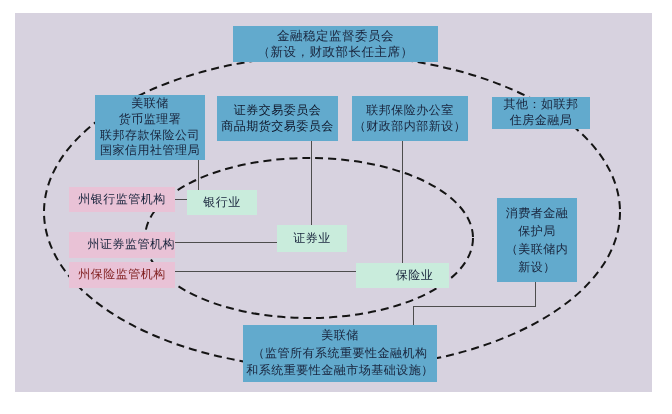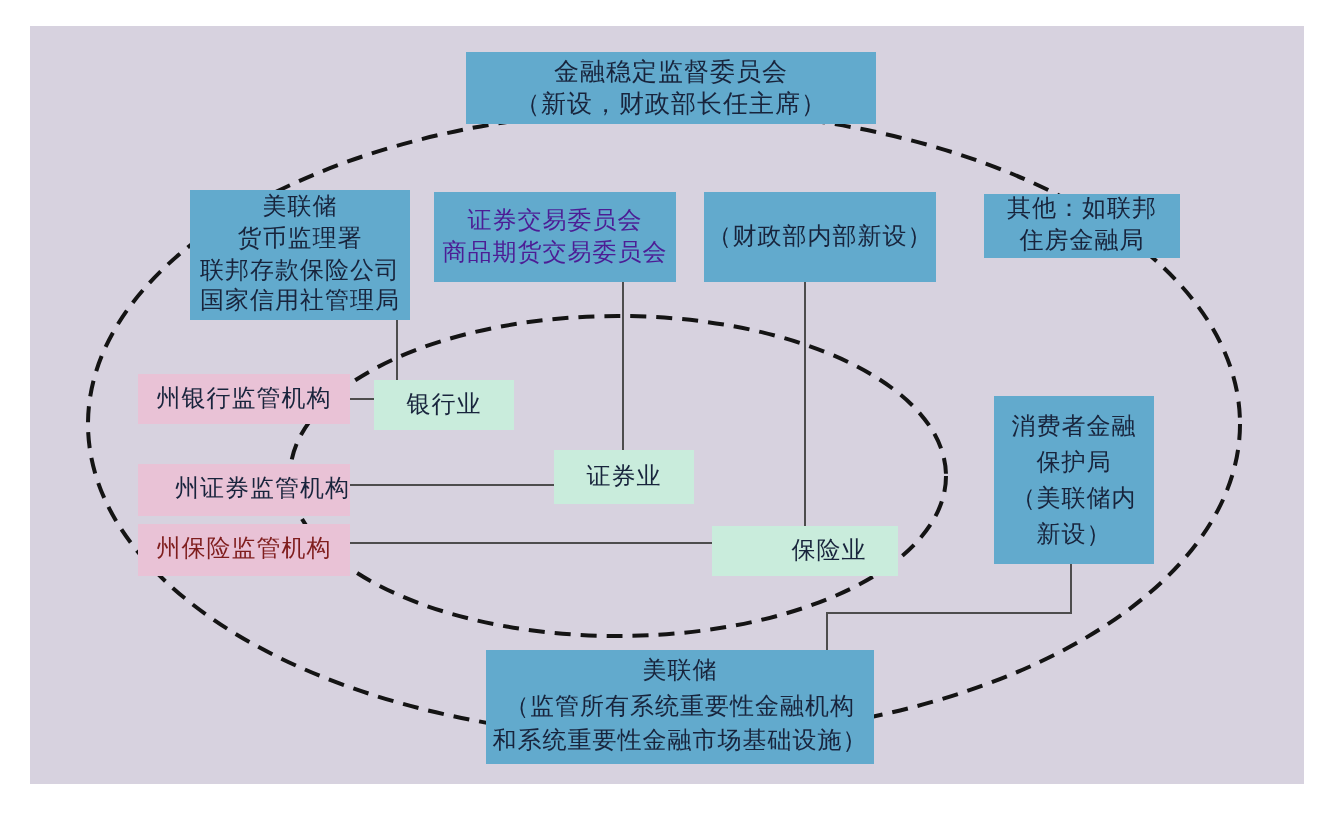--- a/index.html
+++ b/index.html
@@ -68,26 +68,27 @@
       <div class="ln">（新设，财政部长任主席）</div>
     </div>
 
     <div class="node" id="agencies" style="background: rgb(98, 170, 205); color: rgb(24, 36, 60);">
       <div class="ln">美联储</div>
       <div class="ln">货币监理署</div>
       <div class="ln">联邦存款保险公司</div>
       <div class="ln">国家信用社管理局</div>
     </div>
 
-    <div class="node" id="seccftc" style="background: rgb(98, 170, 205); color: #4c1d95;">
+    <div class="node" id="seccftc" style="background: rgb(98, 170, 205); color: #0f172a;">
       <div class="ln">证券交易委员会</div>
       <div class="ln">商品期货交易委员会</div>
     </div>
 
     <div class="node" id="fio" style="background: rgb(98, 170, 205); color: rgb(24, 36, 60);">
+      <div class="ln">联邦保险办公室</div>
       <div class="ln">（财政部内部新设）</div>
     </div>
 
     <div class="node" id="other" style="background: rgb(98, 170, 205); color: rgb(24, 36, 60);">
       <div class="ln">其他：如联邦</div>
       <div class="ln">住房金融局</div>
     </div>
 
     <div class="node" id="statebank" style="background: rgb(233, 194, 214); color: rgb(24, 36, 60); align-items: center;">
       <div class="ln">州银行监管机构</div>

